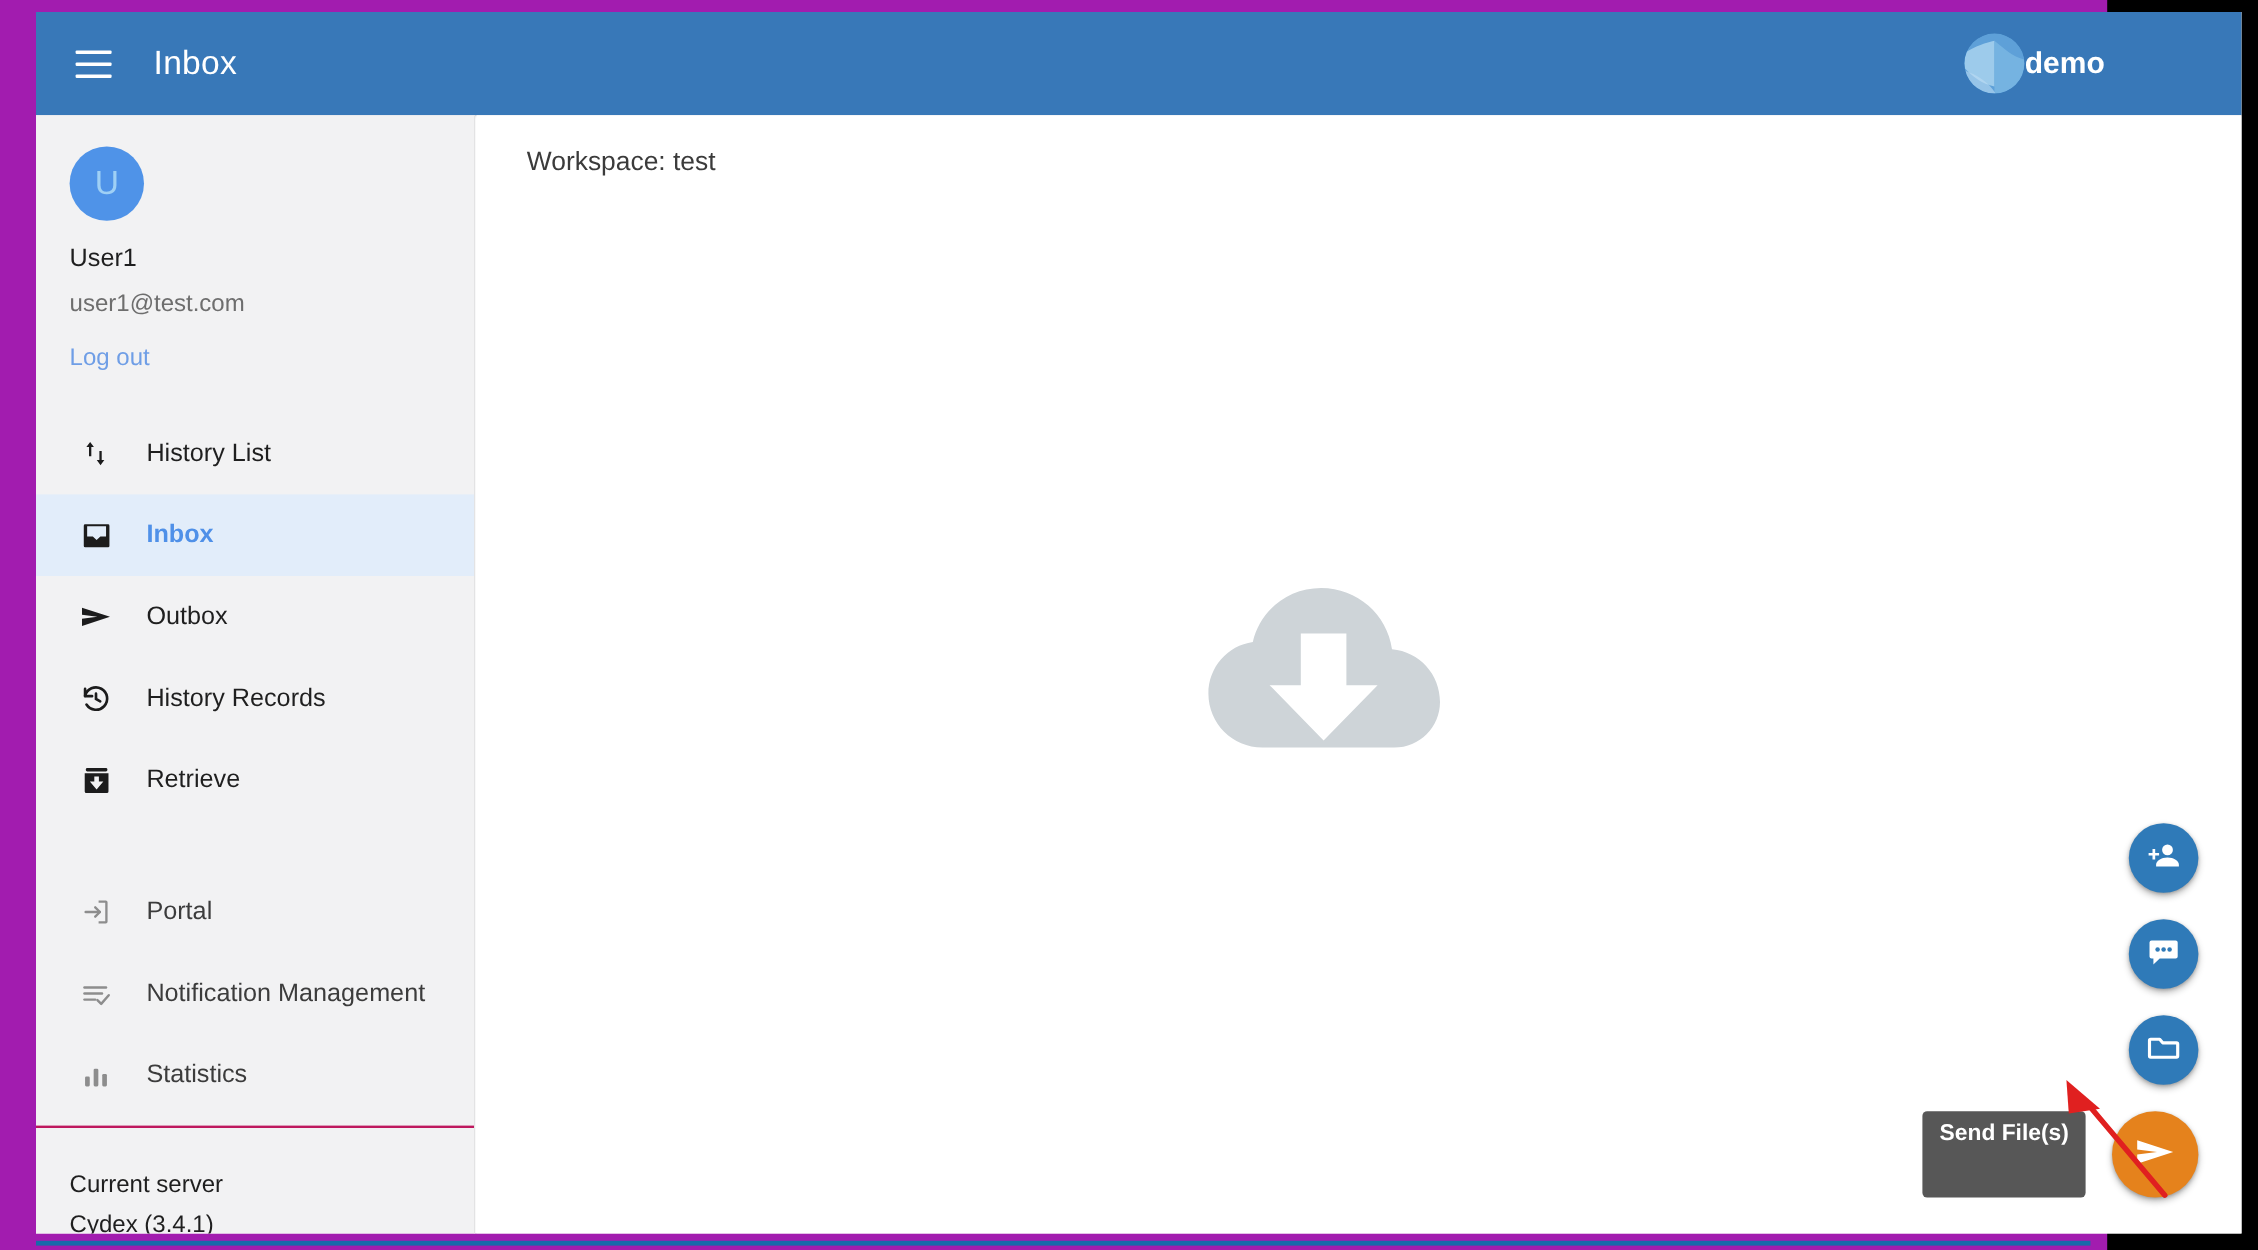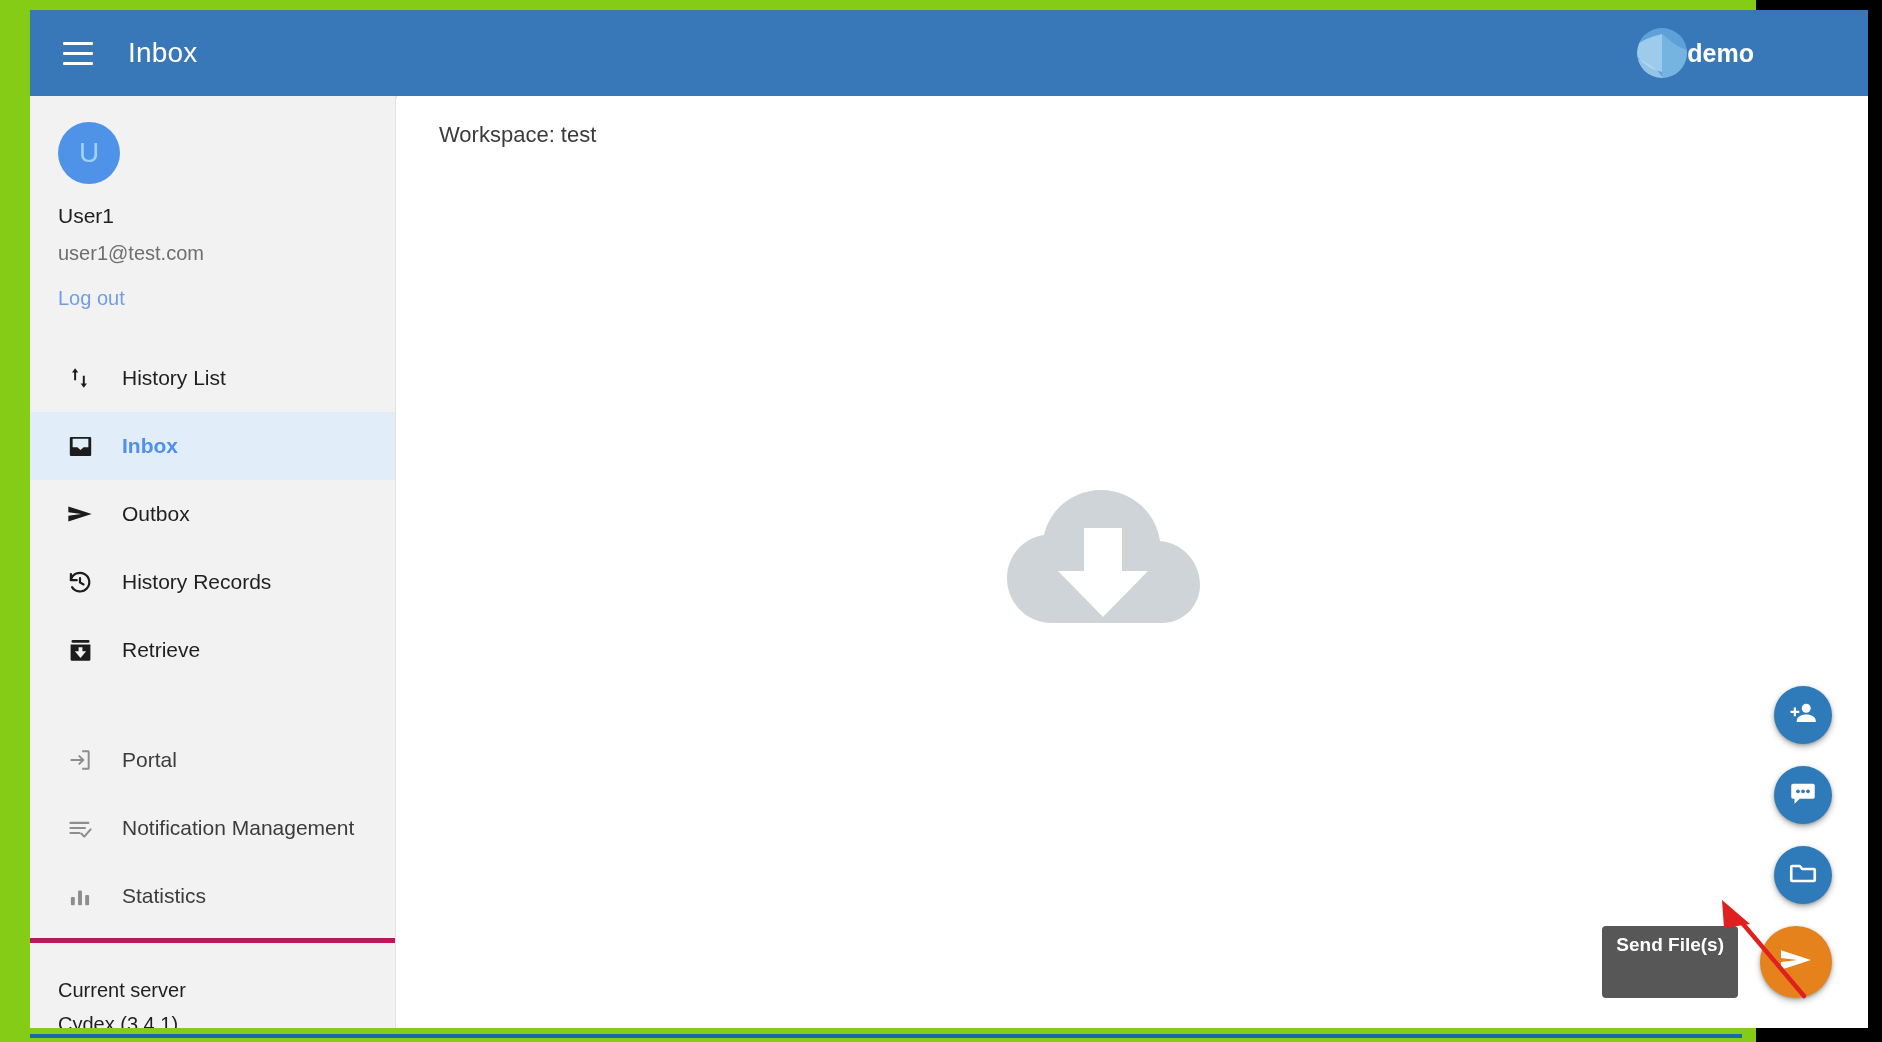--- a/index.html
+++ b/index.html
@@ -10,21 +10,21 @@
     background: #000000;
     font-family: "Liberation Sans", sans-serif;
     overflow: hidden;
   }
 
   
   #frame {
     position: absolute;
     left: 0; top: 0;
     width: 1756px; height: 1042px;
-    background: #84cc16;
+    background: #a21caf;
     padding: 10px 14px 2px 30px;
   }
   #frame::after {
     content: "";
     position: absolute;
     left: 30px; right: 14px; bottom: 4px;
     height: 4px;
     background: #1769aa;
   }
 
@@ -158,21 +158,21 @@
     color: #1f1f1f;
     white-space: nowrap;
   }
   .nav-item.active { background: #e2edfa; }
   .nav-item.active .nav-label { color: #4f90e8; font-weight: bold; }
   .nav-item.muted .nav-icon { color: #8d8d8d; }
   .nav-item.muted .nav-label { color: #3c3c3c; }
 
   .sidebar-footer {
     margin-top: auto;
-    border-top: 5px solid #be185d;
+    border-top: 2px solid #be185d;
     padding: 30px 28px 0 28px;
   }
   .footer-line {
     font-size: 20px;
     color: #1f1f1f;
     line-height: 34px;
   }
 
   
   .content {

